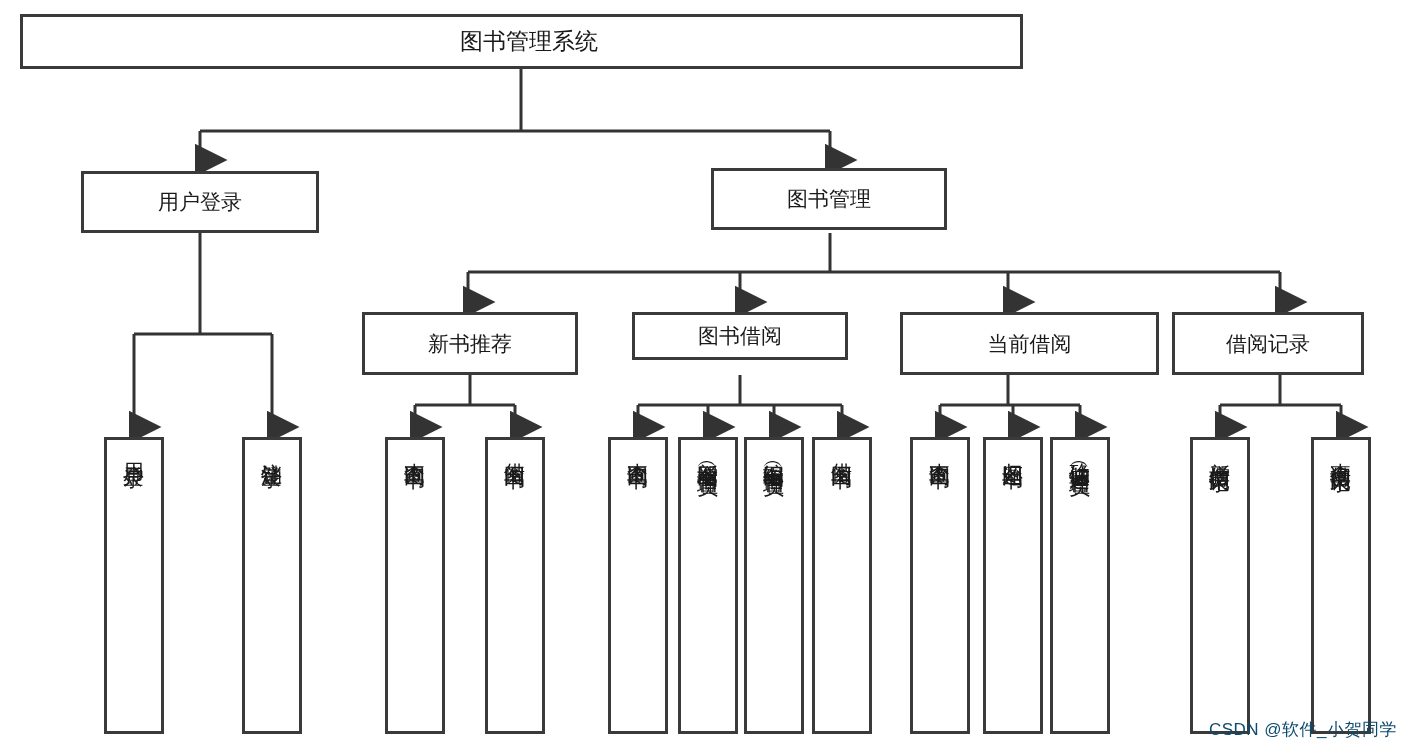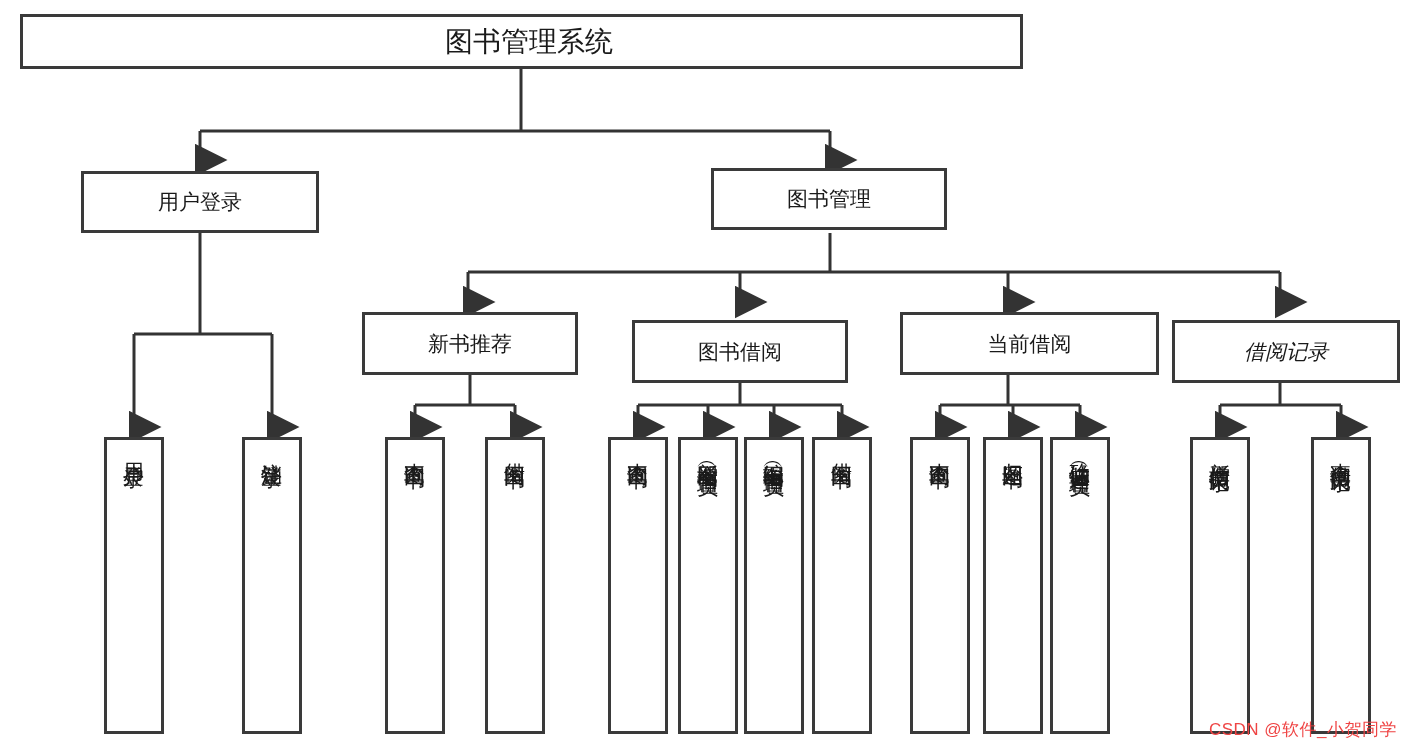--- a/index.html
+++ b/index.html
@@ -4,27 +4,27 @@
 <style>
   html,body{margin:0;padding:0;background:#ffffff;}
   body{width:1405px;height:747px;overflow:hidden;
        font-family:"Liberation Sans","DejaVu Sans",sans-serif;}
   #diagram-root{position:relative;width:1405px;height:747px;background:#fff;}
   svg#flow{position:absolute;left:0;top:0;width:1405px;height:747px;}
   .node-box{position:absolute;box-sizing:border-box;background:#ffffff;
             border:3px solid #3a3a3a;display:flex;align-items:center;
             justify-content:center;}
   .node-label{color:#1a1a1a;text-align:center;line-height:1.12;white-space:nowrap;}
-  .lvl1 .node-label{font-size:28px;margin-left:15px;}
+  .lvl1 .node-label{font-size:23px;margin-left:15px;}
   .lvl2 .node-label{font-size:21px;}
   .lvl3 .node-label{font-size:21px;text-align:center;}
   .leaf{align-items:flex-start;justify-content:center;padding-top:6px;}
   .leaf .node-label{font-size:21px;writing-mode:vertical-rl;text-orientation:upright;
                     letter-spacing:2px;line-height:1.0;white-space:normal;}
-  #watermark{position:absolute;right:8px;bottom:6px;font-size:17px;color:#ef4444;
+  #watermark{position:absolute;right:8px;bottom:6px;font-size:17px;color:#0c4a6e;
              letter-spacing:.5px;white-space:nowrap;}
 </style>
 </head>
 <body>
 
 <div id="diagram-root">
 
   <svg id="flow" viewBox="0 0 1405 747" xmlns="http://www.w3.org/2000/svg">
     <defs>
       <marker id="arrow" viewBox="0 0 12 12" refX="6" refY="10" markerWidth="11" markerHeight="11" orient="auto-start-reverse">
@@ -82,27 +82,27 @@
   <div class="node-box lvl2" style="left:81px;top:171px;width:238px;height:62px;">
     <span class="node-label">用户登录</span>
   </div>
   <div class="node-box lvl2" style="left:711px;top:168px;width:236px;height:62px;">
     <span class="node-label">图书管理</span>
   </div>
 
   <div class="node-box lvl3" style="left:362px;top:312px;width:216px;height:63px;">
     <span class="node-label">新书推荐</span>
   </div>
-  <div class="node-box lvl3" style="left:632px;top:312px;width:216px;height:63px;margin-top:8px;">
+  <div class="node-box lvl3" style="left:632px;top:312px;width:216px;height:48px;">
     <span class="node-label">图书借阅</span>
   </div>
   <div class="node-box lvl3" style="left:900px;top:312px;width:259px;height:63px;">
     <span class="node-label">当前借阅</span>
   </div>
-  <div class="node-box lvl3" style="left:1172px;top:320px;width:228px;height:63px;font-style:italic;">
+  <div class="node-box lvl3" style="left:1172px;top:312px;width:192px;height:63px;">
     <span class="node-label">借阅记录</span>
   </div>
 
   <div class="node-box leaf" style="left:104px;top:437px;width:60px;height:297px;">
     <span class="node-label">用户登录</span>
   </div>
   <div class="node-box leaf" style="left:242px;top:437px;width:60px;height:297px;">
     <span class="node-label">注销登录</span>
   </div>
 

